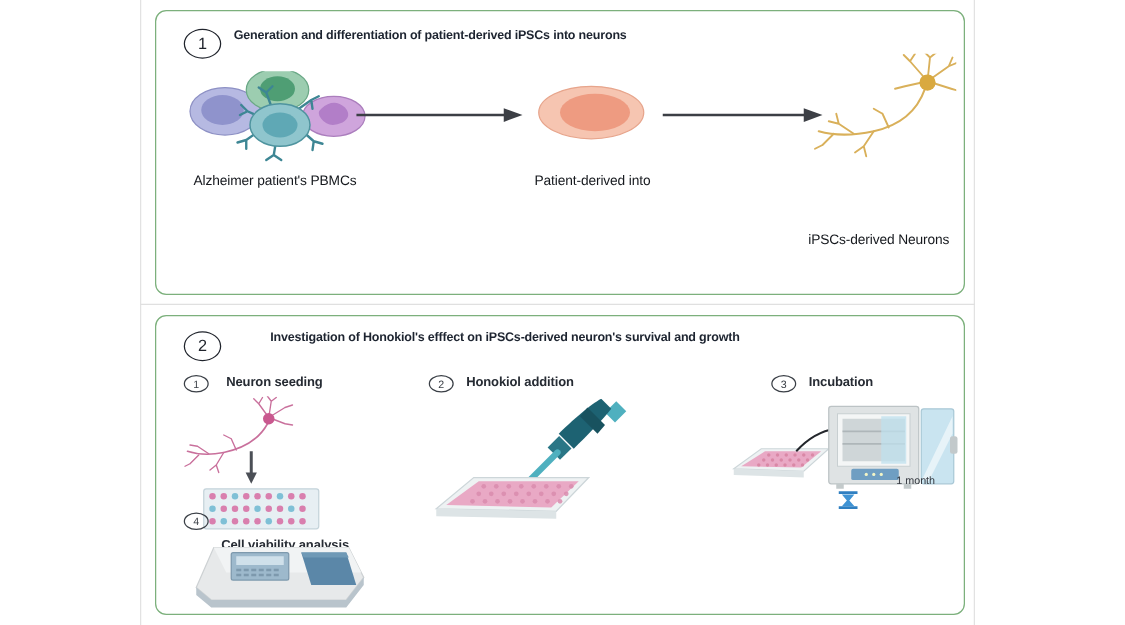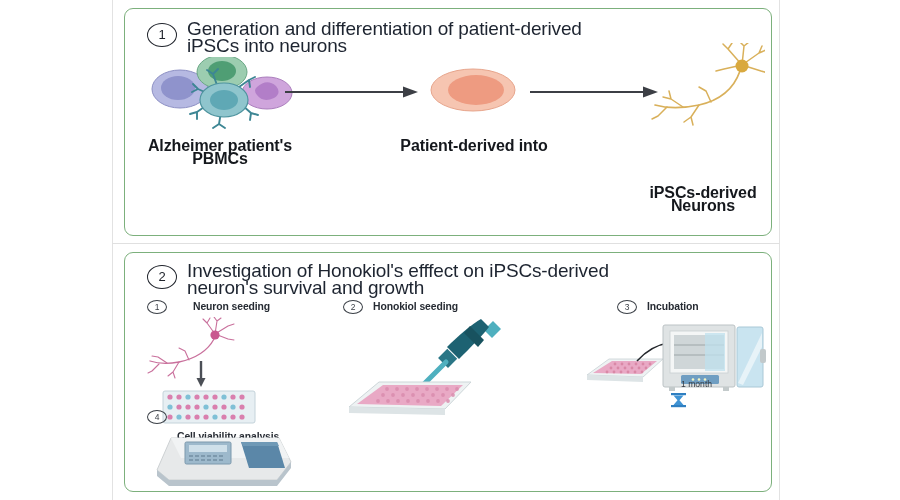--- a/index.html
+++ b/index.html
@@ -67,48 +67,49 @@
     border: 1.1px solid #3a3f46;
     border-radius: 50%;
     box-sizing: border-box;
     color: #3a3f46;
     font-size: 8.5px;
     text-align: center;
     line-height: 12px;
   }
   .panel-title {
     position: absolute;
-    font-size: 19px;
-    font-weight: normal;
+    font-size: 10px;
+    font-weight: bold;
     color: #1d2430;
     line-height: 16.5px;
     letter-spacing: -0.15px;
   }
   .step-label {
     position: absolute;
     font-size: 10.4px;
     font-weight: bold;
     color: #262b33;
     letter-spacing: -0.1px;
     white-space: nowrap;
   }
   .stage-caption {
     position: absolute;
-    font-size: 16px;
-    font-weight: bold;
+    font-size: 11px;
+    font-weight: normal;
     color: #15181d;
     text-align: center;
     line-height: 13px;
     letter-spacing: -0.1px;
   }
   .duration-label {
     position: absolute;
     font-size: 8.6px;
     color: #34383f;
     white-space: nowrap;
+    margin-left: 36px;
   }
   .art { position: absolute; }
 </style>
 </head>
 <body>
 
 <div id="figure">
 
   <div class="outer-frame"></div>
   <div class="frame-divider"></div>
@@ -190,24 +191,24 @@
       </svg>
     </div>
 
     <div class="stage-caption" style="left:512px; top:130px; width:132px;margin-top:47px;">iPSCs-derived Neurons</div>
   </div>
 
   <div class="panel" id="panel-2">
 
     <div class="badge-big" style="left:22px; top:12px;">2</div>
 
-    <div class="panel-title" style="left:62px; top:10px; width:470px;">Investigation of Honokiol's efffect on iPSCs-derived neuron's survival and growth</div>
+    <div class="panel-title" style="left:44px; top:10px; width:470px;text-align:center;">Investigation of Honokiol's efffect on iPSCs-derived neuron's survival and growth</div>
 
     <div class="badge-small" style="left:22px; top:47px;">1</div>
-    <div class="step-label" style="left:68px; top:48px;">Neuron seeding</div>
+    <div class="step-label" style="left:56px; top:48px;">Neuron seeding</div>
 
     <div class="art" style="left:20px; top:64px; width:130px; height:108px;">
       <svg width="130" height="108" viewBox="0 0 130 108">
 
         <g stroke="#c9709c" stroke-width="1.1" fill="none" stroke-linecap="round">
           <path d="M70 17 l-8 -11 M62 6 l-4 -4 M62 6 l3 -5"></path>
           <path d="M70 17 l2 -13 M72 4 l-3 -4 M72 4 l4 -3"></path>
           <path d="M70 17 l13 -8 M83 9 l6 -2"></path>
           <path d="M70 17 l13 5 M83 22 l6 1"></path>
           <path d="M69 22 C62 35, 48 42, 34 45 C24 47, 14 47, 5 44" stroke-width="1.3"></path>
@@ -248,21 +249,21 @@
           <circle cx="61" cy="100" r="2.6" fill="#d97fae"></circle>
             <circle cx="70" cy="100" r="2.6" fill="#7fc0d6"></circle>
           <circle cx="79" cy="100" r="2.6" fill="#d97fae"></circle>
             <circle cx="88" cy="100" r="2.6" fill="#d97fae"></circle>
           <circle cx="97" cy="100" r="2.6" fill="#d97fae"></circle>
         </g>
       </svg>
     </div>
 
     <div class="badge-small" style="left:218px; top:47px;">2</div>
-    <div class="step-label" style="left:248px; top:48px;">Honokiol seeding</div>
+    <div class="step-label" style="left:248px; top:48px;">Honokiol addition</div>
 
     <div class="art" style="left:218px; top:66px; width:160px; height:100px;">
       <svg width="160" height="100" viewBox="0 0 160 100">
 
         <g>
           <path d="M150 2 l8 8 l-9 9 l-8 -8 z" fill="#4fb0bf"></path>
           <path d="M146 8 C140 16, 126 30, 116 40 l-12 -12 C114 18, 130 4, 138 0 z" fill="#1d6272"></path>
           <path d="M121 14 l14 14 l6 -7 l-14 -14 z" fill="#18525f"></path>
           <rect x="98" y="33" width="14" height="13" transform="rotate(45 105 39)" fill="#2a7686"></rect>
           <line x1="103" y1="43" x2="72" y2="74" stroke="#4fb0bf" stroke-width="5" stroke-linecap="round"></line>

